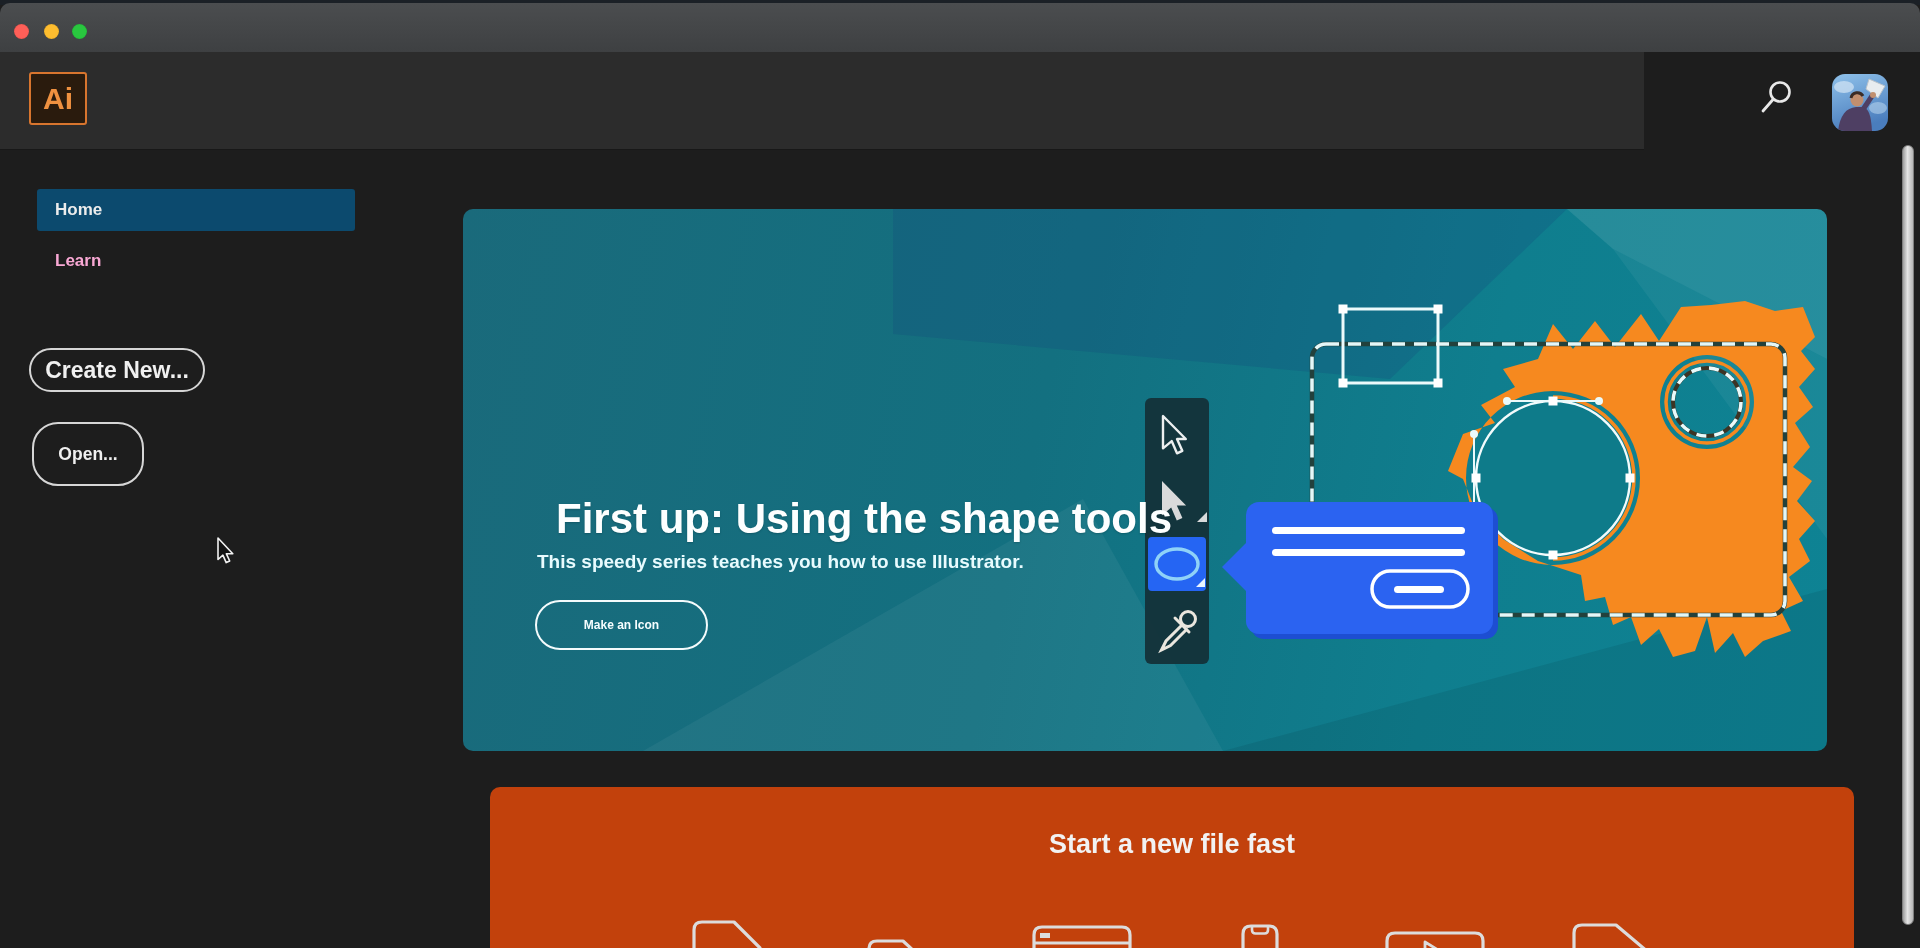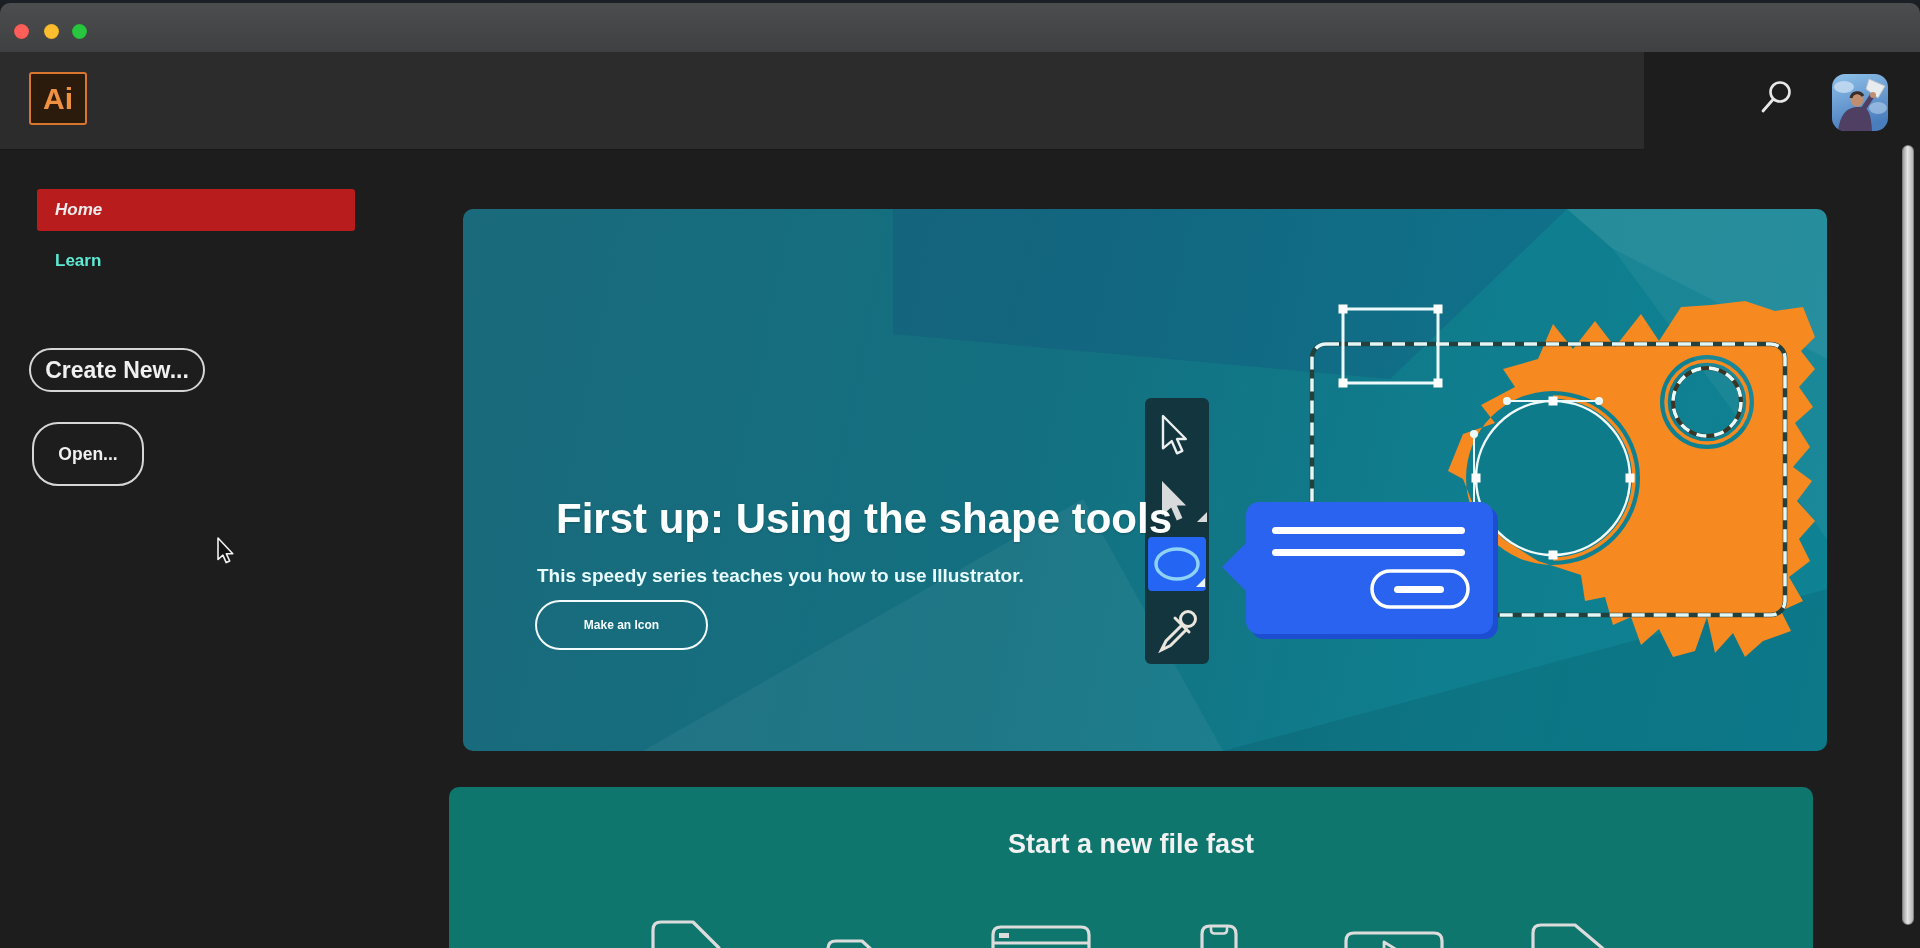--- a/index.html
+++ b/index.html
@@ -15,45 +15,45 @@
   .tl.yellow{left:44px;background:#febd2f;}
   .tl.green{left:72px;background:#29c73f;}
   .appheader{position:absolute;left:0;top:52px;width:1644px;height:98px;background:#2c2c2c;border-bottom:1px solid #181818;}
   .ailogo{position:absolute;left:29px;top:20px;width:58px;height:53px;background:#2a1b0d;
     border:2.5px solid #d8752e;border-radius:3px;display:flex;align-items:center;justify-content:center;
     color:#ef9140;font-weight:bold;font-size:30px;letter-spacing:0;}
   .searchbtn{position:absolute;left:1755px;top:26px;width:42px;height:42px;cursor:pointer;}
   .avatar{position:absolute;left:1832px;top:22px;width:56px;height:57px;border-radius:13px;overflow:hidden;}
   
   .nav-item{position:absolute;left:37px;width:318px;height:42px;border-radius:3px;display:flex;align-items:center;
-    padding-left:18px;font-size:17px;font-weight:600;color:#5eead4;cursor:pointer;}
-  .nav-item.active{background:#b91c1c;color:#ececec;font-style:italic;}
+    padding-left:18px;font-size:17px;font-weight:600;color:#f9a8d4;cursor:pointer;}
+  .nav-item.active{background:#0c4a6e;color:#ececec;}
   .pillbtn{position:absolute;border:2px solid #d6d6d6;border-radius:26px;background:transparent;
     color:#f0f0f0;font-family:inherit;font-weight:700;display:flex;align-items:center;justify-content:center;cursor:pointer;}
   .btn-create{left:29px;top:348px;width:176px;height:44px;font-size:23px;}
   .btn-open{left:32px;top:422px;width:112px;height:64px;font-size:17.5px;}
   .cursor{position:absolute;left:217px;top:537px;}
   
   .hero{position:absolute;left:463px;top:209px;width:1364px;height:542px;border-radius:10px;overflow:hidden;
     background:linear-gradient(102deg,#1a6a7b 0%,#137080 42%,#0f7e8e 72%,#0e8394 100%);}
   .facet{position:absolute;inset:0;}
   .f1{background:rgba(20,70,125,.25);clip-path:polygon(430px 0,1104px 0,927px 170px,430px 125px);}
   .f2{background:rgba(255,255,255,.10);clip-path:polygon(1104px 0,1364px 0,1364px 150px,1150px 40px);}
   .f3{background:rgba(255,255,255,.05);clip-path:polygon(1150px 40px,1364px 150px,1364px 330px);}
   .f4{background:rgba(255,255,255,.05);clip-path:polygon(180px 542px,620px 290px,760px 542px);}
   .f5{background:rgba(0,25,35,.10);clip-path:polygon(760px 542px,1364px 380px,1364px 542px);}
   .hero-title{position:absolute;left:73px;top:286px;font-size:42px;font-weight:700;color:#fdffff;
     text-shadow:0 1px 2px rgba(0,30,40,.25);margin-left:20px;}
-  .hero-sub{position:absolute;left:74px;top:356px;font-size:19px;font-weight:600;color:#e8fbfe;}
+  .hero-sub{position:absolute;left:74px;top:342px;font-size:19px;font-weight:600;color:#e8fbfe;}
   .hero-cta{position:absolute;left:72px;top:391px;width:173px;height:50px;border:2.5px solid #f4fbfc;
     border-radius:25px;background:transparent;color:#f6fdfe;font-family:inherit;font-size:12px;font-weight:700;
     display:flex;align-items:center;justify-content:center;cursor:pointer;}
   .illus{position:absolute;left:0;top:0;}
   
-  .section{position:absolute;left:449px;top:787px;width:1364px;height:161px;background:#0f766e;
+  .section{position:absolute;left:490px;top:787px;width:1364px;height:161px;background:#c2410c;
     border-radius:10px 10px 0 0;overflow:hidden;}
   .section-heading{position:absolute;left:0;top:42px;width:1364px;text-align:center;font-size:27px;
     font-weight:700;color:#f2f2f2;}
   .preset{position:absolute;cursor:pointer;}
   
   .scroll-thumb{position:absolute;left:1902px;top:145px;width:11.5px;height:780px;border-radius:6px;
     background:linear-gradient(90deg,#9d9d9d,#e4e4e4 45%,#b5b5b5);border:1px solid #7f7f7f;cursor:pointer;}
 </style>
 </head>
 <body>

